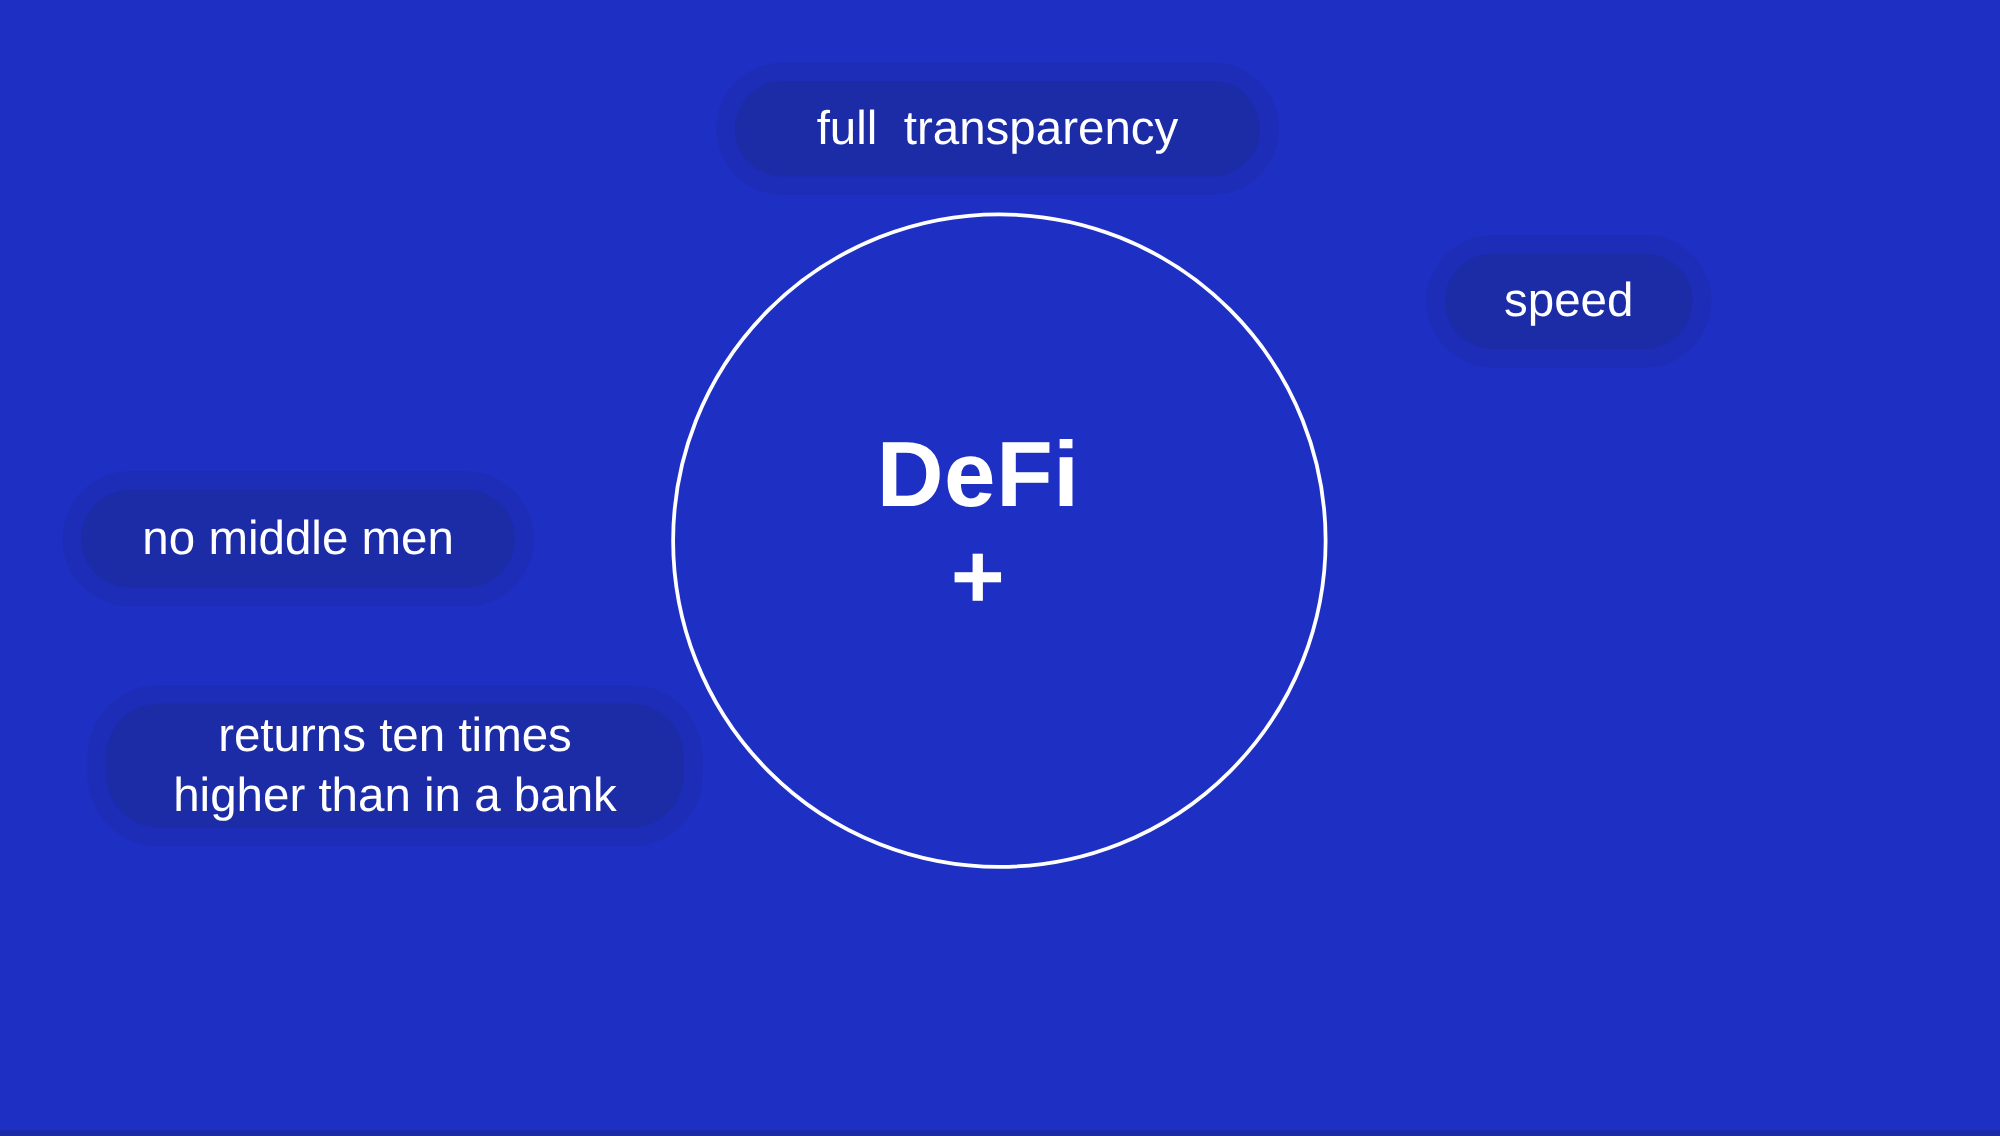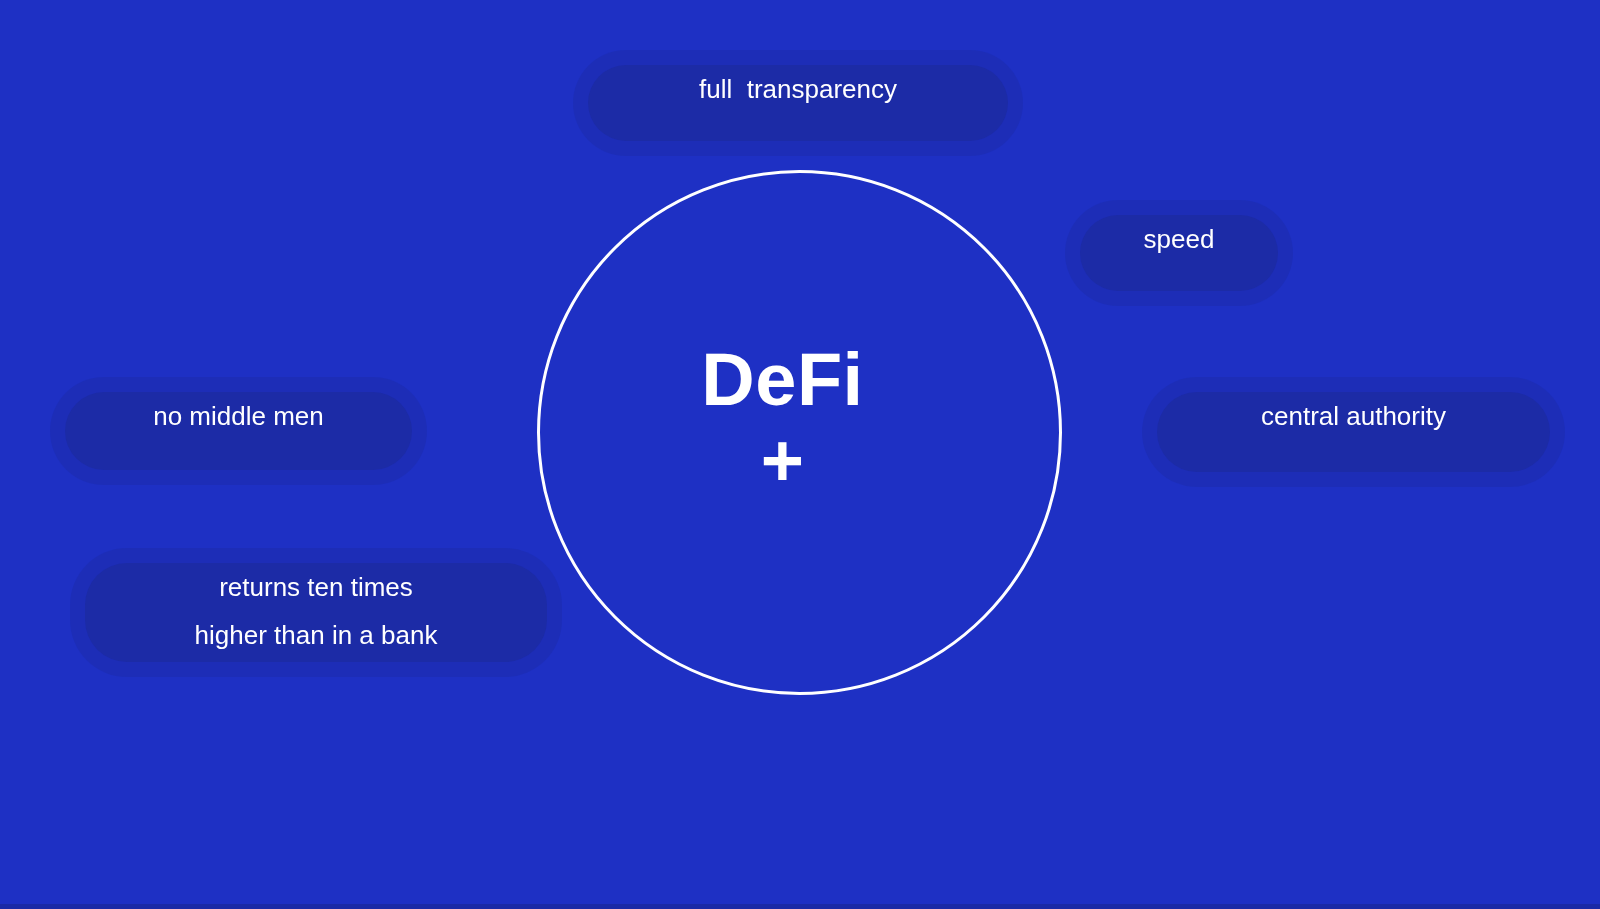--- a/index.html
+++ b/index.html
@@ -47,31 +47,32 @@
     font-size: 74px;
     line-height: 81px;
     font-weight: 700;
     letter-spacing: 0.5px;
   }
   .pill {
     position: absolute;
     background: var(--pill-color, #1C2BA6);
     border-radius: 42px;
     display: flex;
+    align-items: center;
     justify-content: center;
     text-align: center;
-    font-size: 26px;
+    font-size: 38px;
     line-height: 48px;
     white-space: pre-wrap;
     box-shadow: 0 0 0 15px rgba(28, 43, 166, 0.40);
     box-sizing: border-box;
   }
   #pill-full-transparency   { left: 588px;  top: 65px;  width: 420px; height: 76px;  border-radius: 38px; }
   #pill-no-bureaucracy      { left: 177px;  top: 203px; width: 366px; height: 78px;  border-radius: 39px; }
-  #pill-speed               { left: 1080px; top: 203px; width: 198px; height: 76px;  border-radius: 38px; margin-top: 12px; }
+  #pill-speed               { left: 1156px; top: 203px; width: 198px; height: 76px;  border-radius: 38px; }
   #pill-no-middle-men       { left: 65px;   top: 392px; width: 347px; height: 78px;  border-radius: 39px; }
   #pill-central-authority   { left: 1157px; top: 392px; width: 393px; height: 80px;  border-radius: 40px; }
   #pill-returns             { left: 85px;   top: 563px; width: 462px; height: 99px; }
   #pill-no-background       { left: 1097px; top: 561px; width: 366px; height: 132px; }
   #pill-cost-efficiency     { left: 610px;  top: 730px; width: 380px; height: 130px; }
 </style>
 </head>
 <body>
 
 <div class="canvas">
@@ -89,23 +90,20 @@
 
 
   <div class="pill" id="pill-speed">
     <span>speed</span>
   </div>
 
   <div class="pill" id="pill-no-middle-men">
     <span>no middle men</span>
   </div>
 
-  <div class="pill" id="pill-central-authority">
-    <span>central authority</span>
-  </div>
 
   <div class="pill" id="pill-returns">
     <span>returns ten times
 higher than in a bank</span>
   </div>
 
 
 
   <div class="bottom-strip"></div>
 

